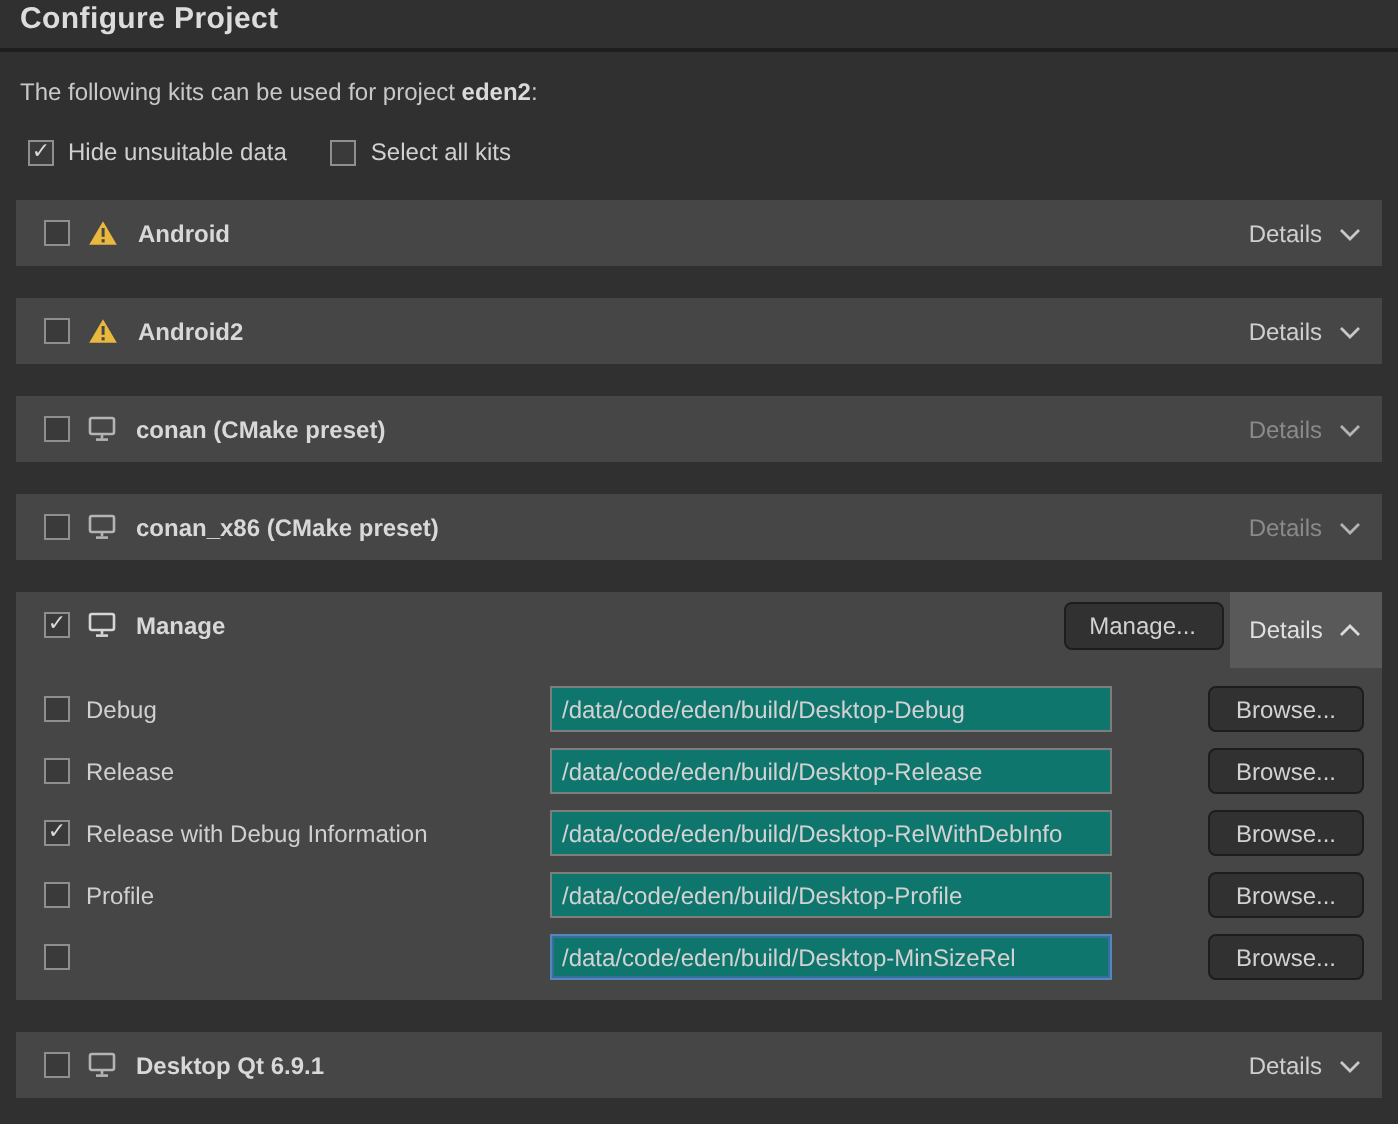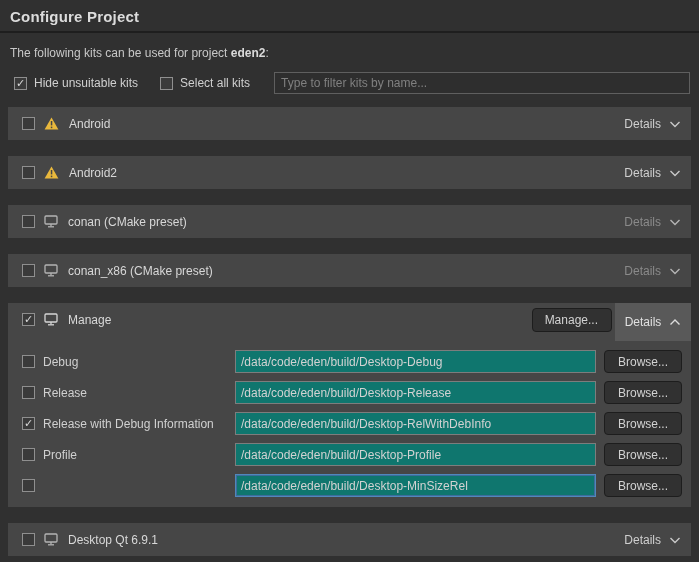--- a/index.html
+++ b/index.html
@@ -4,21 +4,21 @@
 <style>
   html,body { margin:0; padding:0; }
   body {
     width:699px; height:562px;
     background:#303030;
     font-family:"Liberation Sans","DejaVu Sans",sans-serif;
     color:#cccccc;
     overflow:hidden;
   }
   
-  .title-bar { padding:8px 10px 6px; border-bottom:2px solid #1e1e1e; }
+  .title-bar { padding:1px 10px 6px; border-bottom:2px solid #1e1e1e; }
   .title-bar h1 { margin:0; font-size:15px; font-weight:bold; color:#dcdcdc; letter-spacing:.2px; }
   .subtitle { margin:13px 10px 6px 10px; font-size:12px; color:#c8c8c8; }
   .subtitle b { color:#dadada; }
   
   .controls-row { display:flex; align-items:center; margin:11px 9px 0 14px; height:24px; }
   .cb-group { display:flex; align-items:center; flex:none; }
   .cb-group + .cb-group { margin-left:22px; }
   .cb-label { margin-left:7px; font-size:12px; color:#d0d0d0; white-space:nowrap; }
   .filter-input {
     flex:1; margin-left:24px; height:22px; box-sizing:border-box;
@@ -33,39 +33,39 @@
     display:flex; align-items:center; justify-content:center;
     color:#dadada; font-size:11px; line-height:1; cursor:default;
   }
   
   .kit-list { margin:12px 8px 0 8px; }
   .kit-row {
     height:33px; background:#464646; display:flex; align-items:center;
     padding:0 10px 0 14px; margin-bottom:16px;
   }
   .kit-icon { margin-left:9px; display:flex; flex:none; }
-  .kit-name { font-weight:normal; font-size:12px; color:#d8d8d8; margin-left:10px; white-space:nowrap; }
+  .kit-name { font-weight:bold; font-size:12px; color:#d8d8d8; margin-left:10px; white-space:nowrap; }
   .spacer { flex:1; }
   .details-btn { display:flex; align-items:center; gap:8px; font-size:12px; color:#cfcfcf; cursor:default; }
   .details-btn.dim { color:#8a8a8a; }
   
   .kit-panel { background:#464646; margin-bottom:16px; position:relative; padding-bottom:10px; }
   .kit-panel .kit-row { margin-bottom:0; background:transparent; padding-right:96px; }
   .details-tab {
     position:absolute; top:0; right:0; width:76px; height:38px;
     background:#595959; display:flex; align-items:center; justify-content:center;
     gap:8px; font-size:12px; color:#e0e0e0; cursor:default;
   }
   .push-btn {
     background:#313131; border:1px solid #1d1d1d; border-radius:4px;
     color:#d2d2d2; font-size:12px; font-family:inherit;
     padding:3px 13px; height:24px; box-sizing:border-box; cursor:default;
   }
   .manage-btn { margin-right:-17px;padding-left:12px; } 
-  .config-row { display:flex; align-items:center; margin:8px 9px 0 14px; height:23px; }
+  .config-row { display:flex; align-items:center; margin:8px 9px 0 14px; height:23px;gap:40px; }
   .config-row.first { margin-top:14px; }
   .config-label-group { width:213px; flex:none; display:flex; align-items:center; }
   .config-label { margin-left:8px; font-size:12px; color:#d0d0d0; white-space:nowrap; }
   .config-input {
     flex:1; min-width:0; height:23px; box-sizing:border-box;
     background:#0f766e; border:1px solid #7d7d7d; color:#d2d2d2;
     font-size:12px; padding:0 5px; font-family:inherit; outline:none;
   }
   .config-input.focused { border:1px solid #5188bb; box-shadow:0 0 0 1px #3c6c9c inset; }
   .browse-btn { margin-left:8px; width:78px; flex:none; padding:3px 0; text-align:center; height:23px; }
@@ -75,27 +75,26 @@
 
 <div class="title-bar">
   <h1>Configure Project</h1>
 </div>
 
 <div class="subtitle"><span>The following kits can be used for project </span><b>eden2</b><span>:</span></div>
 
 <div class="controls-row">
   <div class="cb-group">
     <span class="checkbox">✓</span>
-    <span class="cb-label">Hide unsuitable kits</span>
+    <span class="cb-label">Hide unsuitable data</span>
   </div>
   <div class="cb-group">
     <span class="checkbox"></span>
     <span class="cb-label">Select all kits</span>
   </div>
-  <input class="filter-input" type="text" placeholder="Type to filter kits by name..." style="">
 </div>
 
 <div class="kit-list">
 
   <div class="kit-row">
     <span class="checkbox"></span>
     <span class="kit-icon">
       <svg width="15" height="13" viewBox="0 0 15 13">
           <path d="M7.5 0.6 L14.4 12.4 H0.6 Z" fill="#e9b83c"></path>
           <rect x="6.8" y="4" width="1.5" height="4.4" fill="#464646"></rect>

